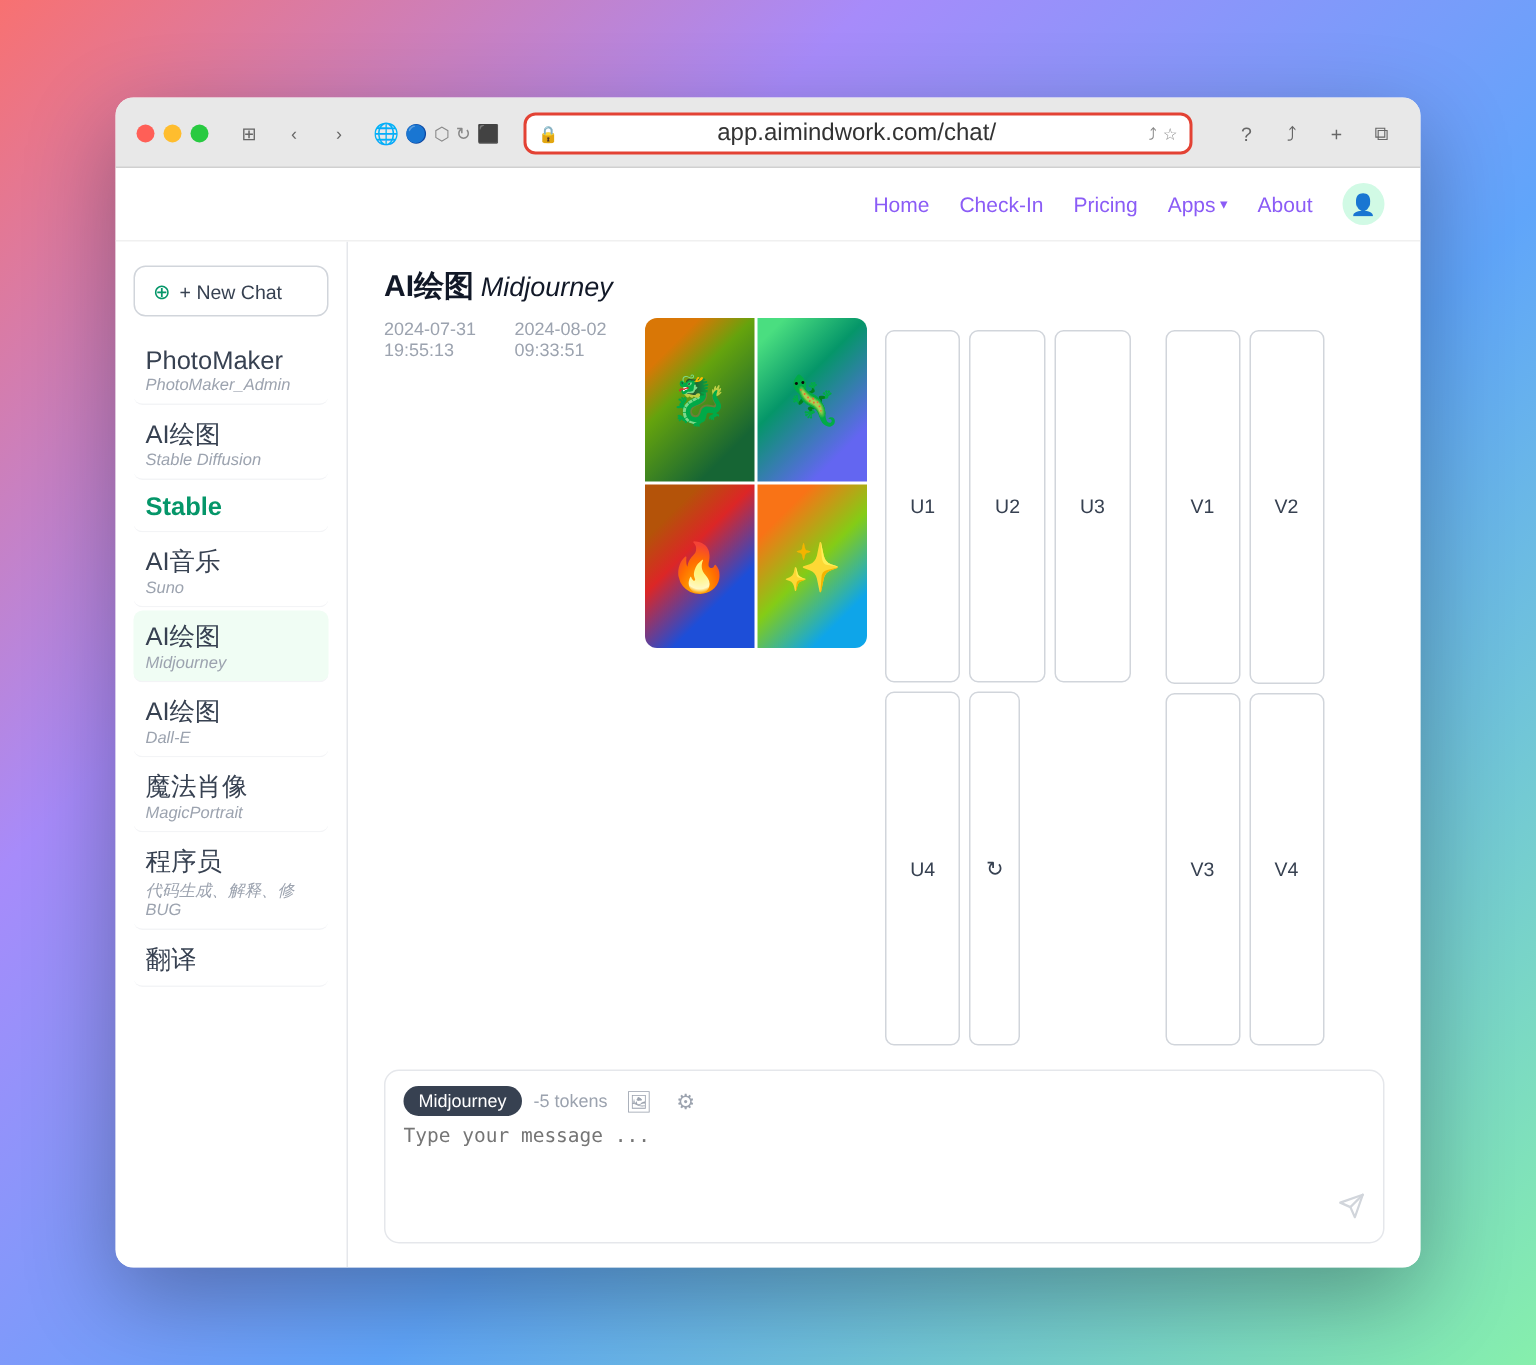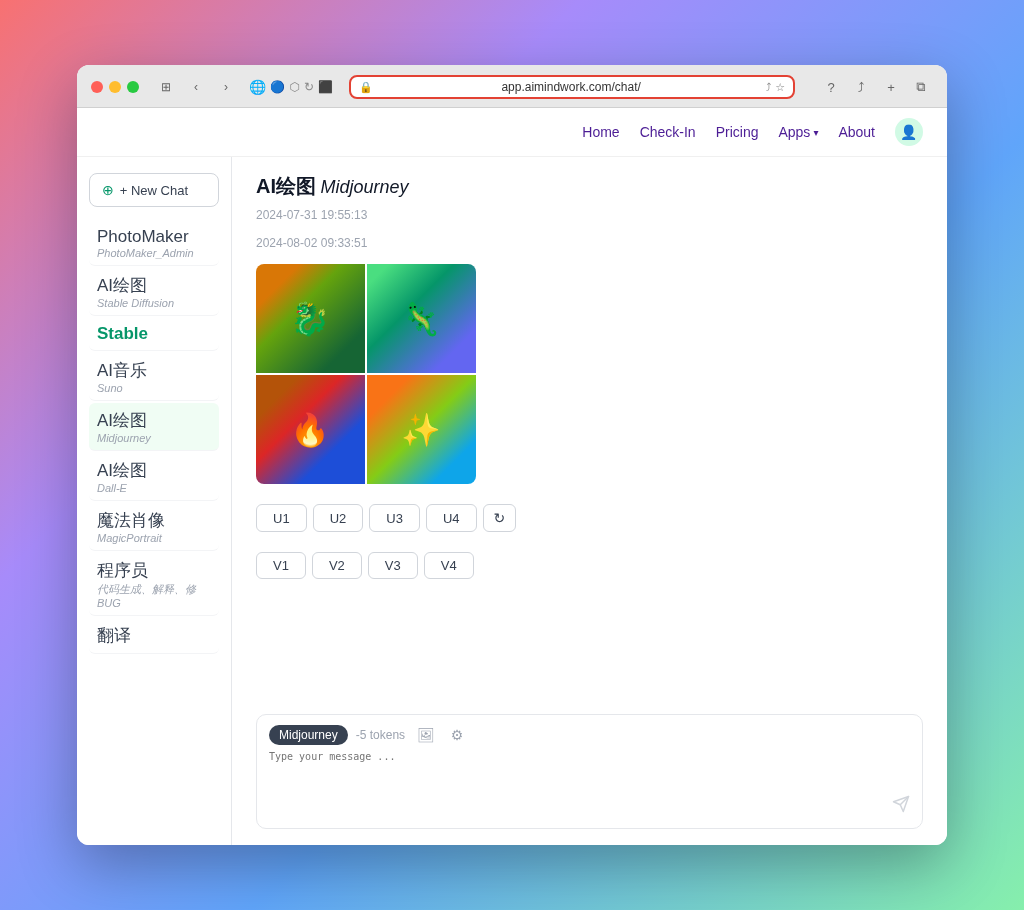--- a/index.html
+++ b/index.html
@@ -54,21 +54,21 @@
       border-radius: 8px;
       padding: 3px 8px;
       margin: 0 8px;
     }
     .address-icon { color: #666; font-size: 11px; margin-right: 4px; }
     .address-bar {
       flex: 1;
       background: none;
       border: none;
       outline: none;
-      font-size: 12px;
+      font-size: 16px;
       color: #333;
       text-align: center;
     }
     .address-actions { display: flex; gap: 4px; color: #888; font-size: 11px; }
     .browser-right-controls { display: flex; gap: 6px; margin-left: 8px; }
     .right-btn {
       width: 24px; height: 20px;
       background: none; border: none; cursor: pointer;
       display: flex; align-items: center; justify-content: center;
       color: #666; font-size: 13px;
@@ -88,21 +88,21 @@
       display: flex;
       justify-content: flex-end;
       align-items: center;
       padding: 10px 24px;
       gap: 20px;
       border-bottom: 1px solid #f0f0f0;
       flex-shrink: 0;
     }
     .nav-item {
       font-size: 14px;
-      color: #4c1d95;
+      color: #8b5cf6;
       cursor: pointer;
       text-decoration: none;
     }
     .nav-apps { display: flex; align-items: center; gap: 3px; }
     .nav-chevron { font-size: 10px; }
     .nav-avatar {
       width: 28px; height: 28px; border-radius: 50%;
       background: #d1fae5;
       display: flex; align-items: center; justify-content: center;
       color: #059669; font-size: 14px; cursor: pointer;
@@ -183,21 +183,21 @@
       font-style: italic;
       font-weight: 400;
       font-size: 18px;
     }
 
     
     .messages-area {
       flex: 1;
       overflow-y: auto;
       display: flex;
-      flex-direction: column;
+      flex-direction: row;
       gap: 12px;
       padding-bottom: 8px;
     }
     .timestamp {
       font-size: 12px;
       color: #9ca3af;
       margin-bottom: 2px;
     }
     .user-message {
       background: #dcfce7;
@@ -289,21 +289,21 @@
     }
     .tool-icon-btn {
       background: none; border: none; cursor: pointer;
       color: #9ca3af; font-size: 14px; padding: 2px 4px;
     }
     .message-input {
       width: 100%;
       background: none;
       border: none;
       outline: none;
-      font-size: 10px;
+      font-size: 13px;
       color: #9ca3af;
       resize: none;
       height: 36px;
     }
     .input-footer {
       display: flex;
       justify-content: flex-end;
       margin-top: 4px;
     }
     .send-btn {

